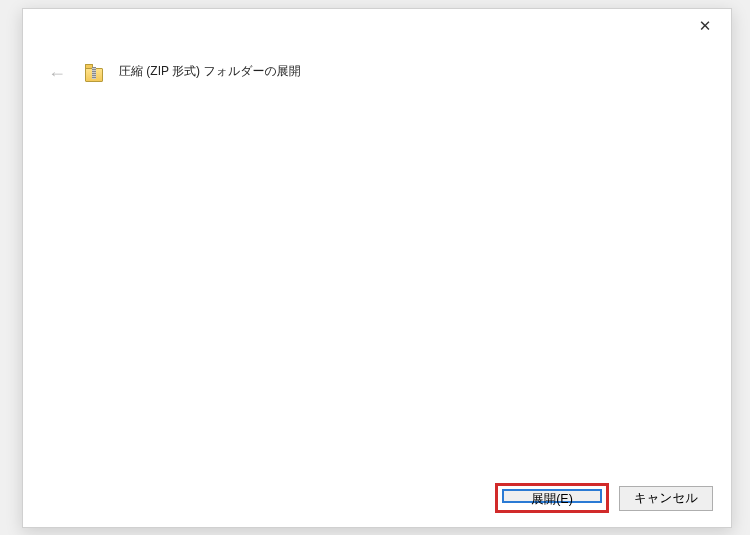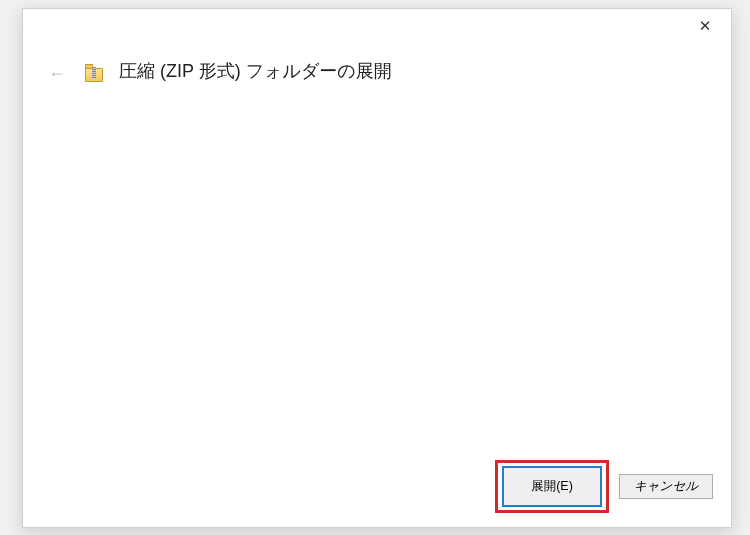--- a/index.html
+++ b/index.html
@@ -76,21 +76,21 @@
     border-bottom: none;
     border-radius: 1px 1px 0 0;
   }
   .zip-icon .zip {
     position: absolute;
     left: 7px; top: 7px;
     width: 4px; height: 12px;
     background: repeating-linear-gradient(#888 0 1px, #ccc 1px 2px);
   }
   .dialog-title {
-    font-size: 18px;
+    font-size: 12px;
     color: #222;
   }
   .content {
     padding: 26px 42px 0 74px;
   }
   .heading {
     font-size: 16px;
     color: #0a4fb3;
     font-weight: 400;
     margin-bottom: 22px;
@@ -150,37 +150,36 @@
     right: 18px;
     display: flex;
     align-items: center;
     gap: 10px;
   }
   .extract-wrap {
     border: 3px solid #d12a2a;
     padding: 3px 4px;
   }
   .extract-btn {
-    height: 41px;
+    height: 14px;
     min-width: 100px;
     padding: 0 18px;
     background: #efefef;
     border: 2px solid #2a7ad4;
     font-size: 12.5px;
     cursor: pointer;
   }
   .cancel-btn {
     height: 25px;
     min-width: 90px;
     padding: 0 14px;
     background: #efefef;
     border: 1px solid #aeaeae;
     font-size: 12.5px;
     cursor: pointer;
-    font-style: italic;
   }
 </style>
 </head>
 <body>
 
 <div class="window">
 
   <div class="titlebar">
     <div class="close-btn">
       <span>✕</span>

